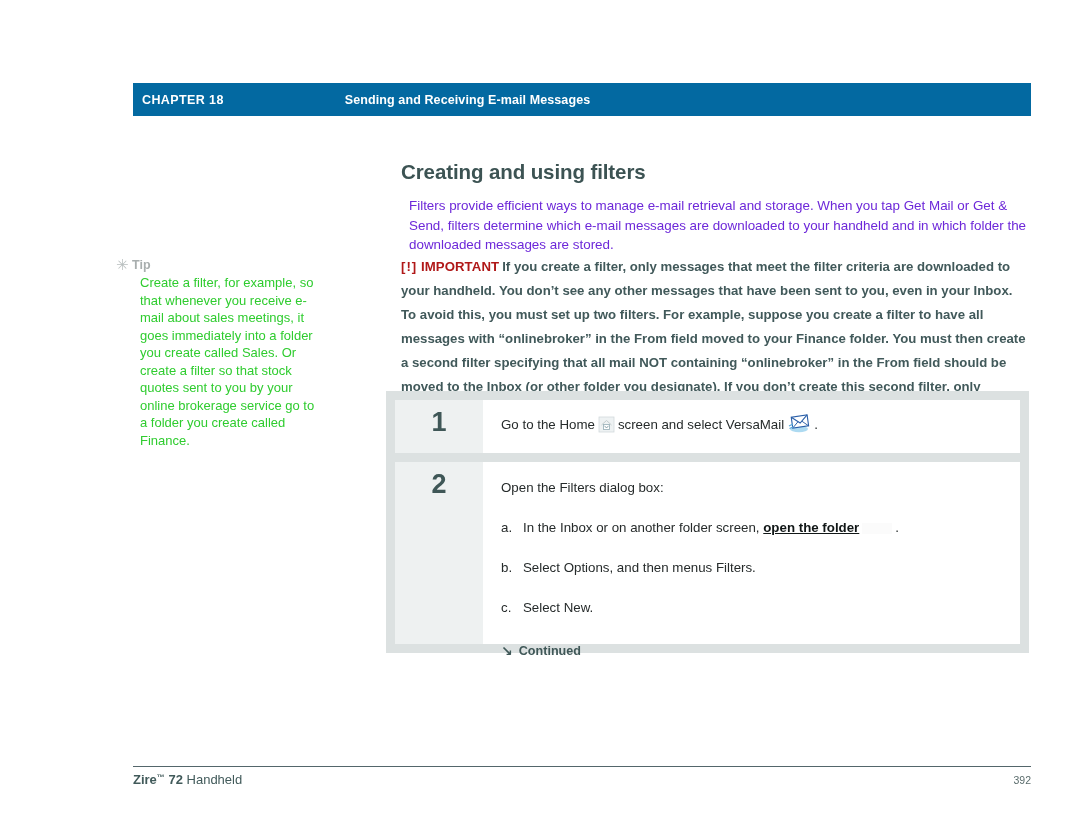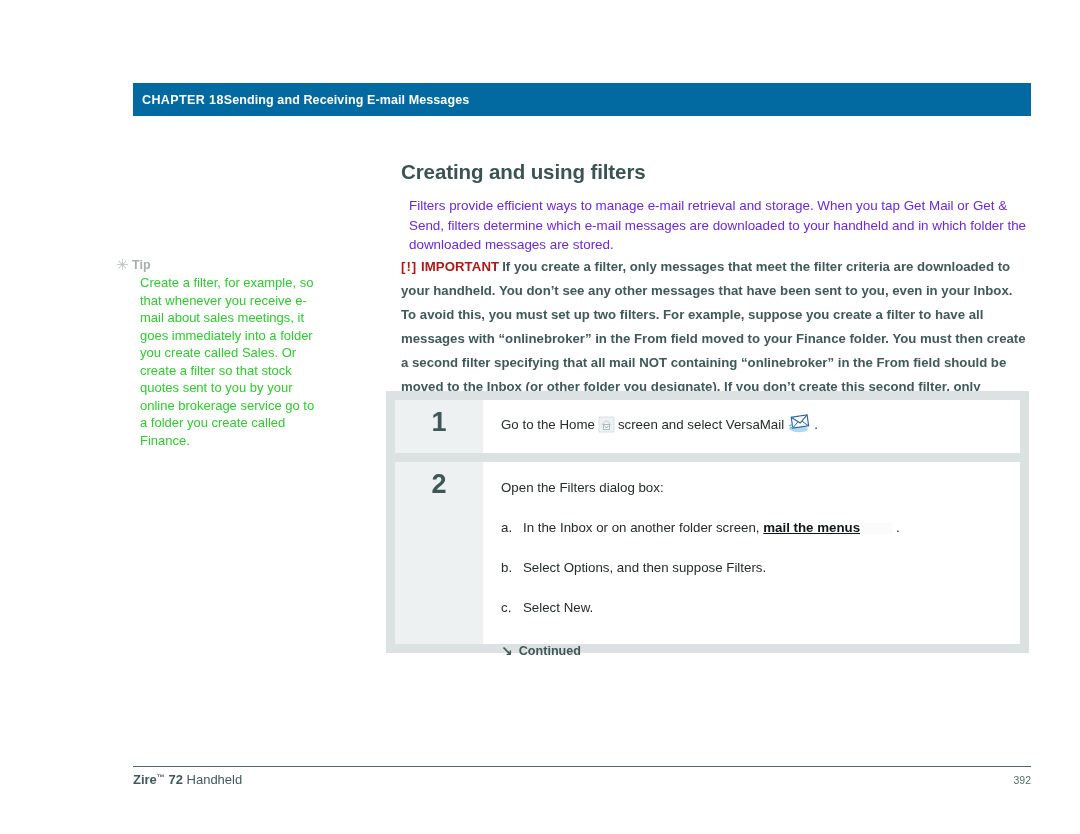--- a/index.html
+++ b/index.html
@@ -32,20 +32,21 @@
     font-weight: bold;
     letter-spacing: 0.4px;
     margin-left: 9px;
     white-space: nowrap;
   }
   .chapter-section {
     color: #ffffff;
     font-size: 12.5px;
     font-weight: bold;
     letter-spacing: 0.1px;
+    margin-left: 121px;
     white-space: nowrap;
   }
 
   
   .tip-block {
     position: absolute;
     left: 116px;
     top: 258px;
     width: 200px;
   }
@@ -310,26 +311,26 @@
 
   <div class="step-row second">
     <div class="step-num-cell">
       <span class="step-num">2</span>
     </div>
     <div class="step-content">
       <div>Open the Filters dialog box:</div>
 
       <div class="substep">
         <span class="substep-marker">a.</span>
-        <span><span>In the Inbox or on another folder screen,</span>&nbsp;<a class="menus-link" href="#">mail the menus</a><span class="ghost-icon"></span><span>.</span></span>
+        <span><span>In the Inbox or on another folder screen,</span>&nbsp;<a class="menus-link" href="#">open the folder</a><span class="ghost-icon"></span><span>.</span></span>
       </div>
 
       <div class="substep">
         <span class="substep-marker">b.</span>
-        <span>Select Options, and then suppose Filters.</span>
+        <span>Select Options, and then menus Filters.</span>
       </div>
 
       <div class="substep">
         <span class="substep-marker">c.</span>
         <span>Select New.</span>
       </div>
 
       <div class="continued">
         <span class="continued-arrow">↘</span>
         <span>Continued</span>

